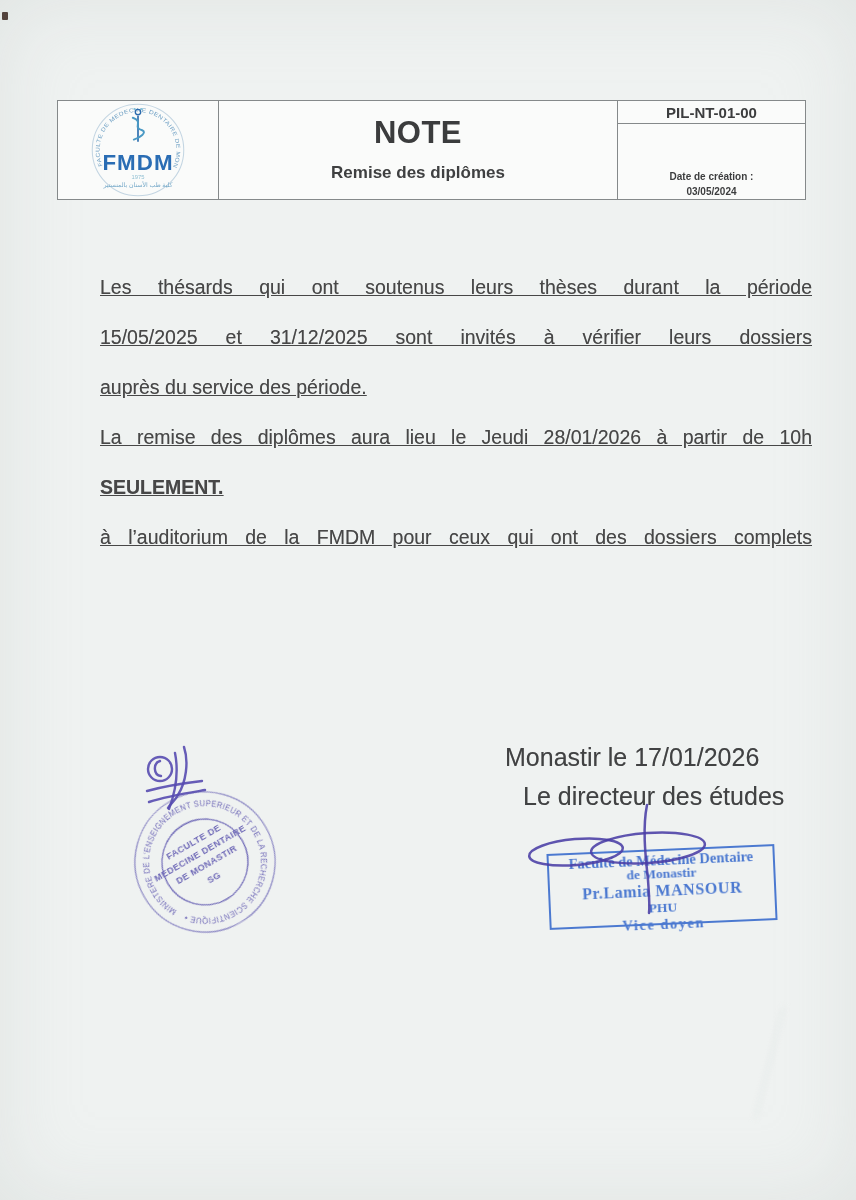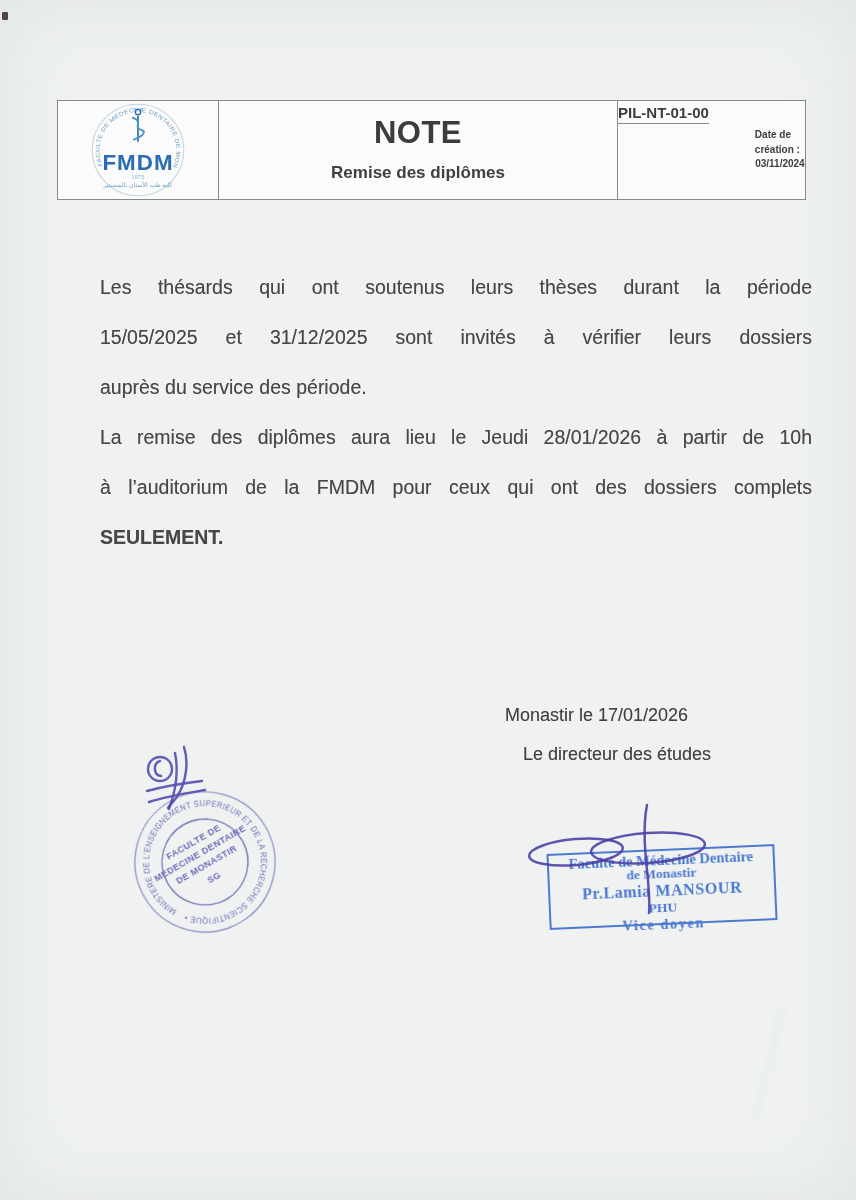--- a/index.html
+++ b/index.html
@@ -28,46 +28,47 @@
     box-sizing:border-box;
   }
   .cell{box-sizing:border-box;}
   .cell-logo{width:161px;border-right:1.5px solid #85898a;display:flex;align-items:center;justify-content:center;}
   .cell-title{
     width:399px;border-right:1.5px solid #85898a;
     display:flex;flex-direction:column;align-items:center;justify-content:center;
   }
   .note-title{font-size:31px;font-weight:bold;color:#3b3c3d;letter-spacing:.5px;line-height:1.05;}
   .note-subtitle{font-size:17px;font-weight:bold;color:#3f4041;margin-top:14px;}
-  .cell-meta{flex:1;display:flex;flex-direction:row;gap:46px;}
+  .cell-meta{flex:1;display:flex;flex-direction:column;gap:46px;}
   .meta-top{
     height:23px;border-bottom:1.5px solid #85898a;
     display:flex;align-items:center;justify-content:center;
     font-size:15px;font-weight:bold;color:#3c3d3e;box-sizing:border-box;
   }
   .meta-bottom{
     flex:1;display:flex;flex-direction:column;align-items:center;justify-content:center;
     font-size:10px;font-weight:bold;color:#3c3d3e;line-height:1.45;
   }
 
   
   .body-block{
     position:absolute;left:100px;top:262px;width:712px;
     font-size:19.5px;color:#474747;
     text-shadow:0 0 .6px rgba(70,70,70,.45);
+    text-decoration:underline;
   }
   .bline{height:50px;line-height:50px;white-space:normal;}
   .jline{text-align:justify;text-align-last:justify;}
   .bold{font-weight:bold;}
   .merci{margin-top:14px;height:40px;line-height:40px;font-size:19px;}
 
   
   .signoff{
-    position:absolute;left:505px;top:696px;
-    font-size:18px;color:#414243;
+    position:absolute;left:505px;top:738px;
+    font-size:25px;color:#414243;
     text-shadow:0 0 .6px rgba(70,70,70,.4);
     line-height:39px;
   }
   .signoff .role{margin-left:18px;}
 
   
   .round-stamp{
     position:absolute;left:125px;top:782px;width:160px;height:160px;
     transform:rotate(-30deg);
     opacity:.85;filter:blur(.3px);
@@ -128,32 +129,32 @@
       </svg>
     </div>
     <div class="cell cell-title">
       <div class="note-title">NOTE</div>
       <div class="note-subtitle">Remise des diplômes</div>
     </div>
     <div class="cell cell-meta">
       <div class="meta-top">PIL-NT-01-00</div>
       <div class="meta-bottom">
         <div>Date de création :</div>
-        <div>03/11/2024</div>
+        <div>03/05/2024</div>
       </div>
     </div>
   </div>
 
   <div class="body-block">
     <div class="bline jline">Les thésards qui ont soutenus leurs thèses durant la période</div>
     <div class="bline jline">15/05/2025 et 31/12/2025 sont invités à vérifier leurs dossiers</div>
     <div class="bline">auprès du service des période.</div>
     <div class="bline jline">La remise des diplômes aura lieu le Jeudi 28/01/2026 à partir de 10h</div>
+    <div class="bline bold">SEULEMENT.</div>
     <div class="bline jline">à l’auditorium de la FMDM pour ceux qui ont des dossiers complets</div>
-    <div class="bline bold">SEULEMENT.</div>
   </div>
 
   <div class="signoff">
     <div>Monastir le 17/01/2026</div>
     <div class="role">Le directeur des études</div>
   </div>
 
   <svg class="initials-sig" width="85" height="78" viewBox="0 0 85 78">
     <circle class="ink2" cx="22" cy="29" r="12"></circle>
     <path class="ink2" d="M 22,21 C 15,23 15,35 23,36"></path>

